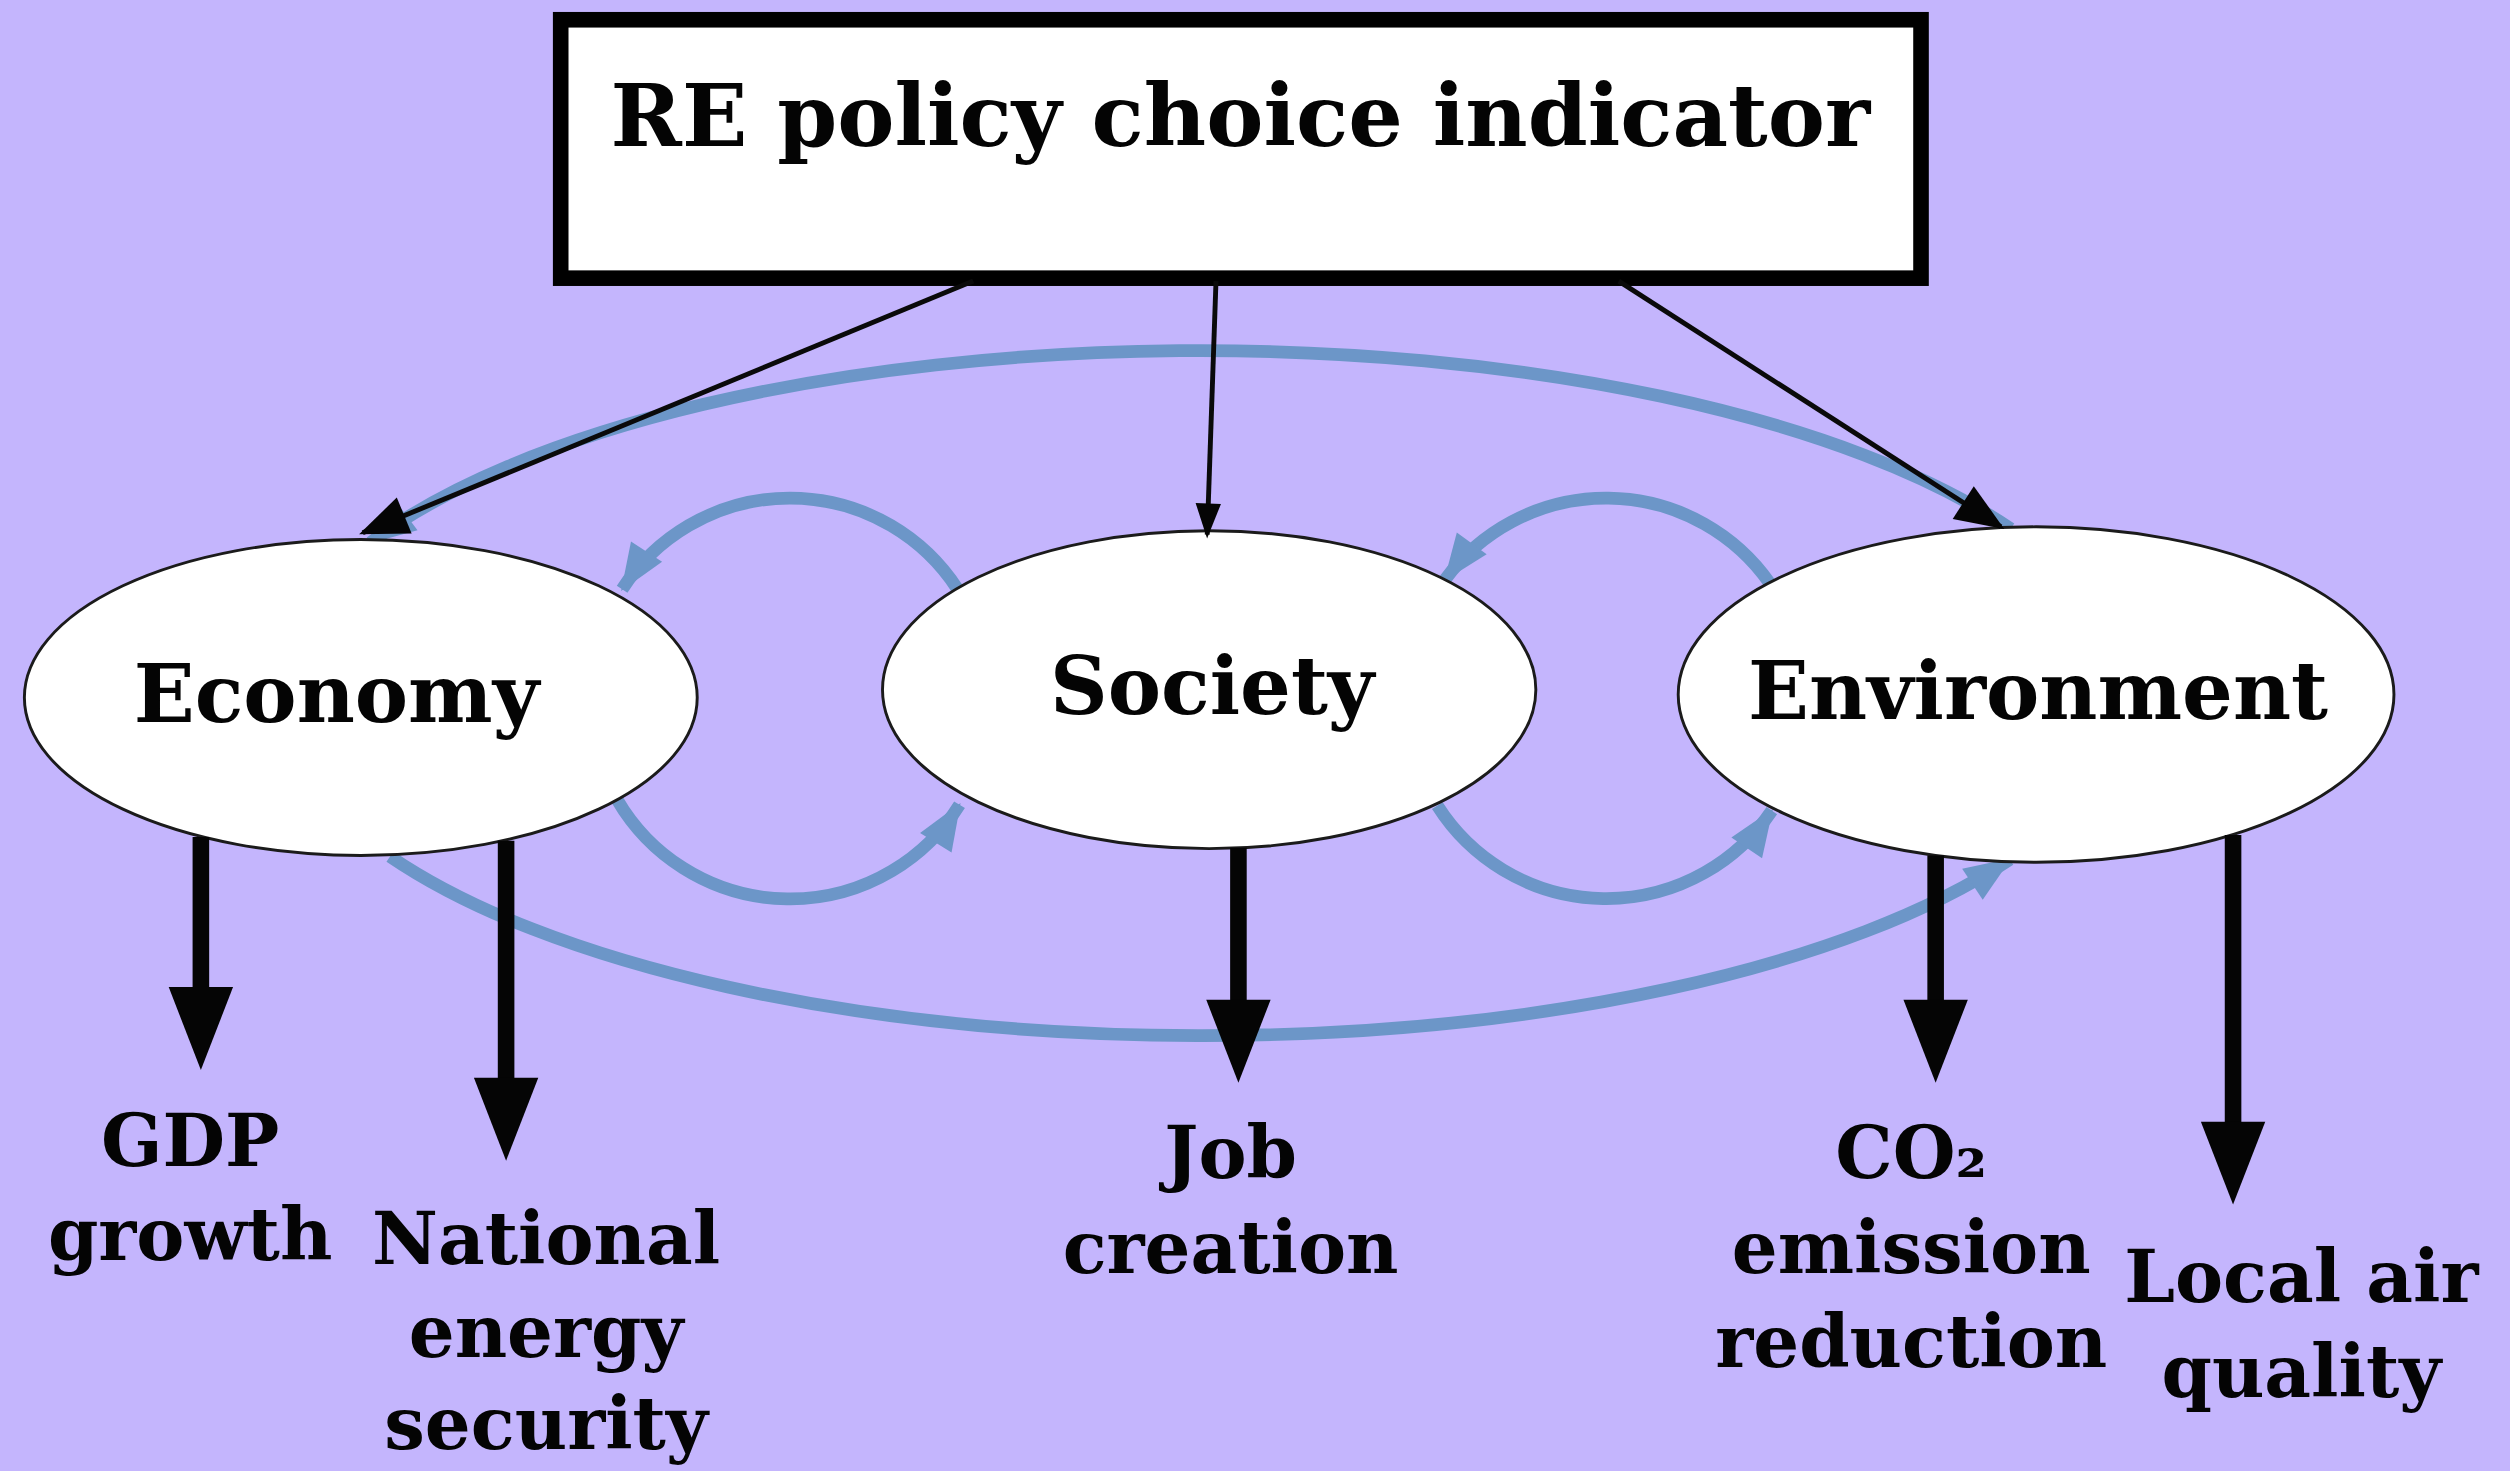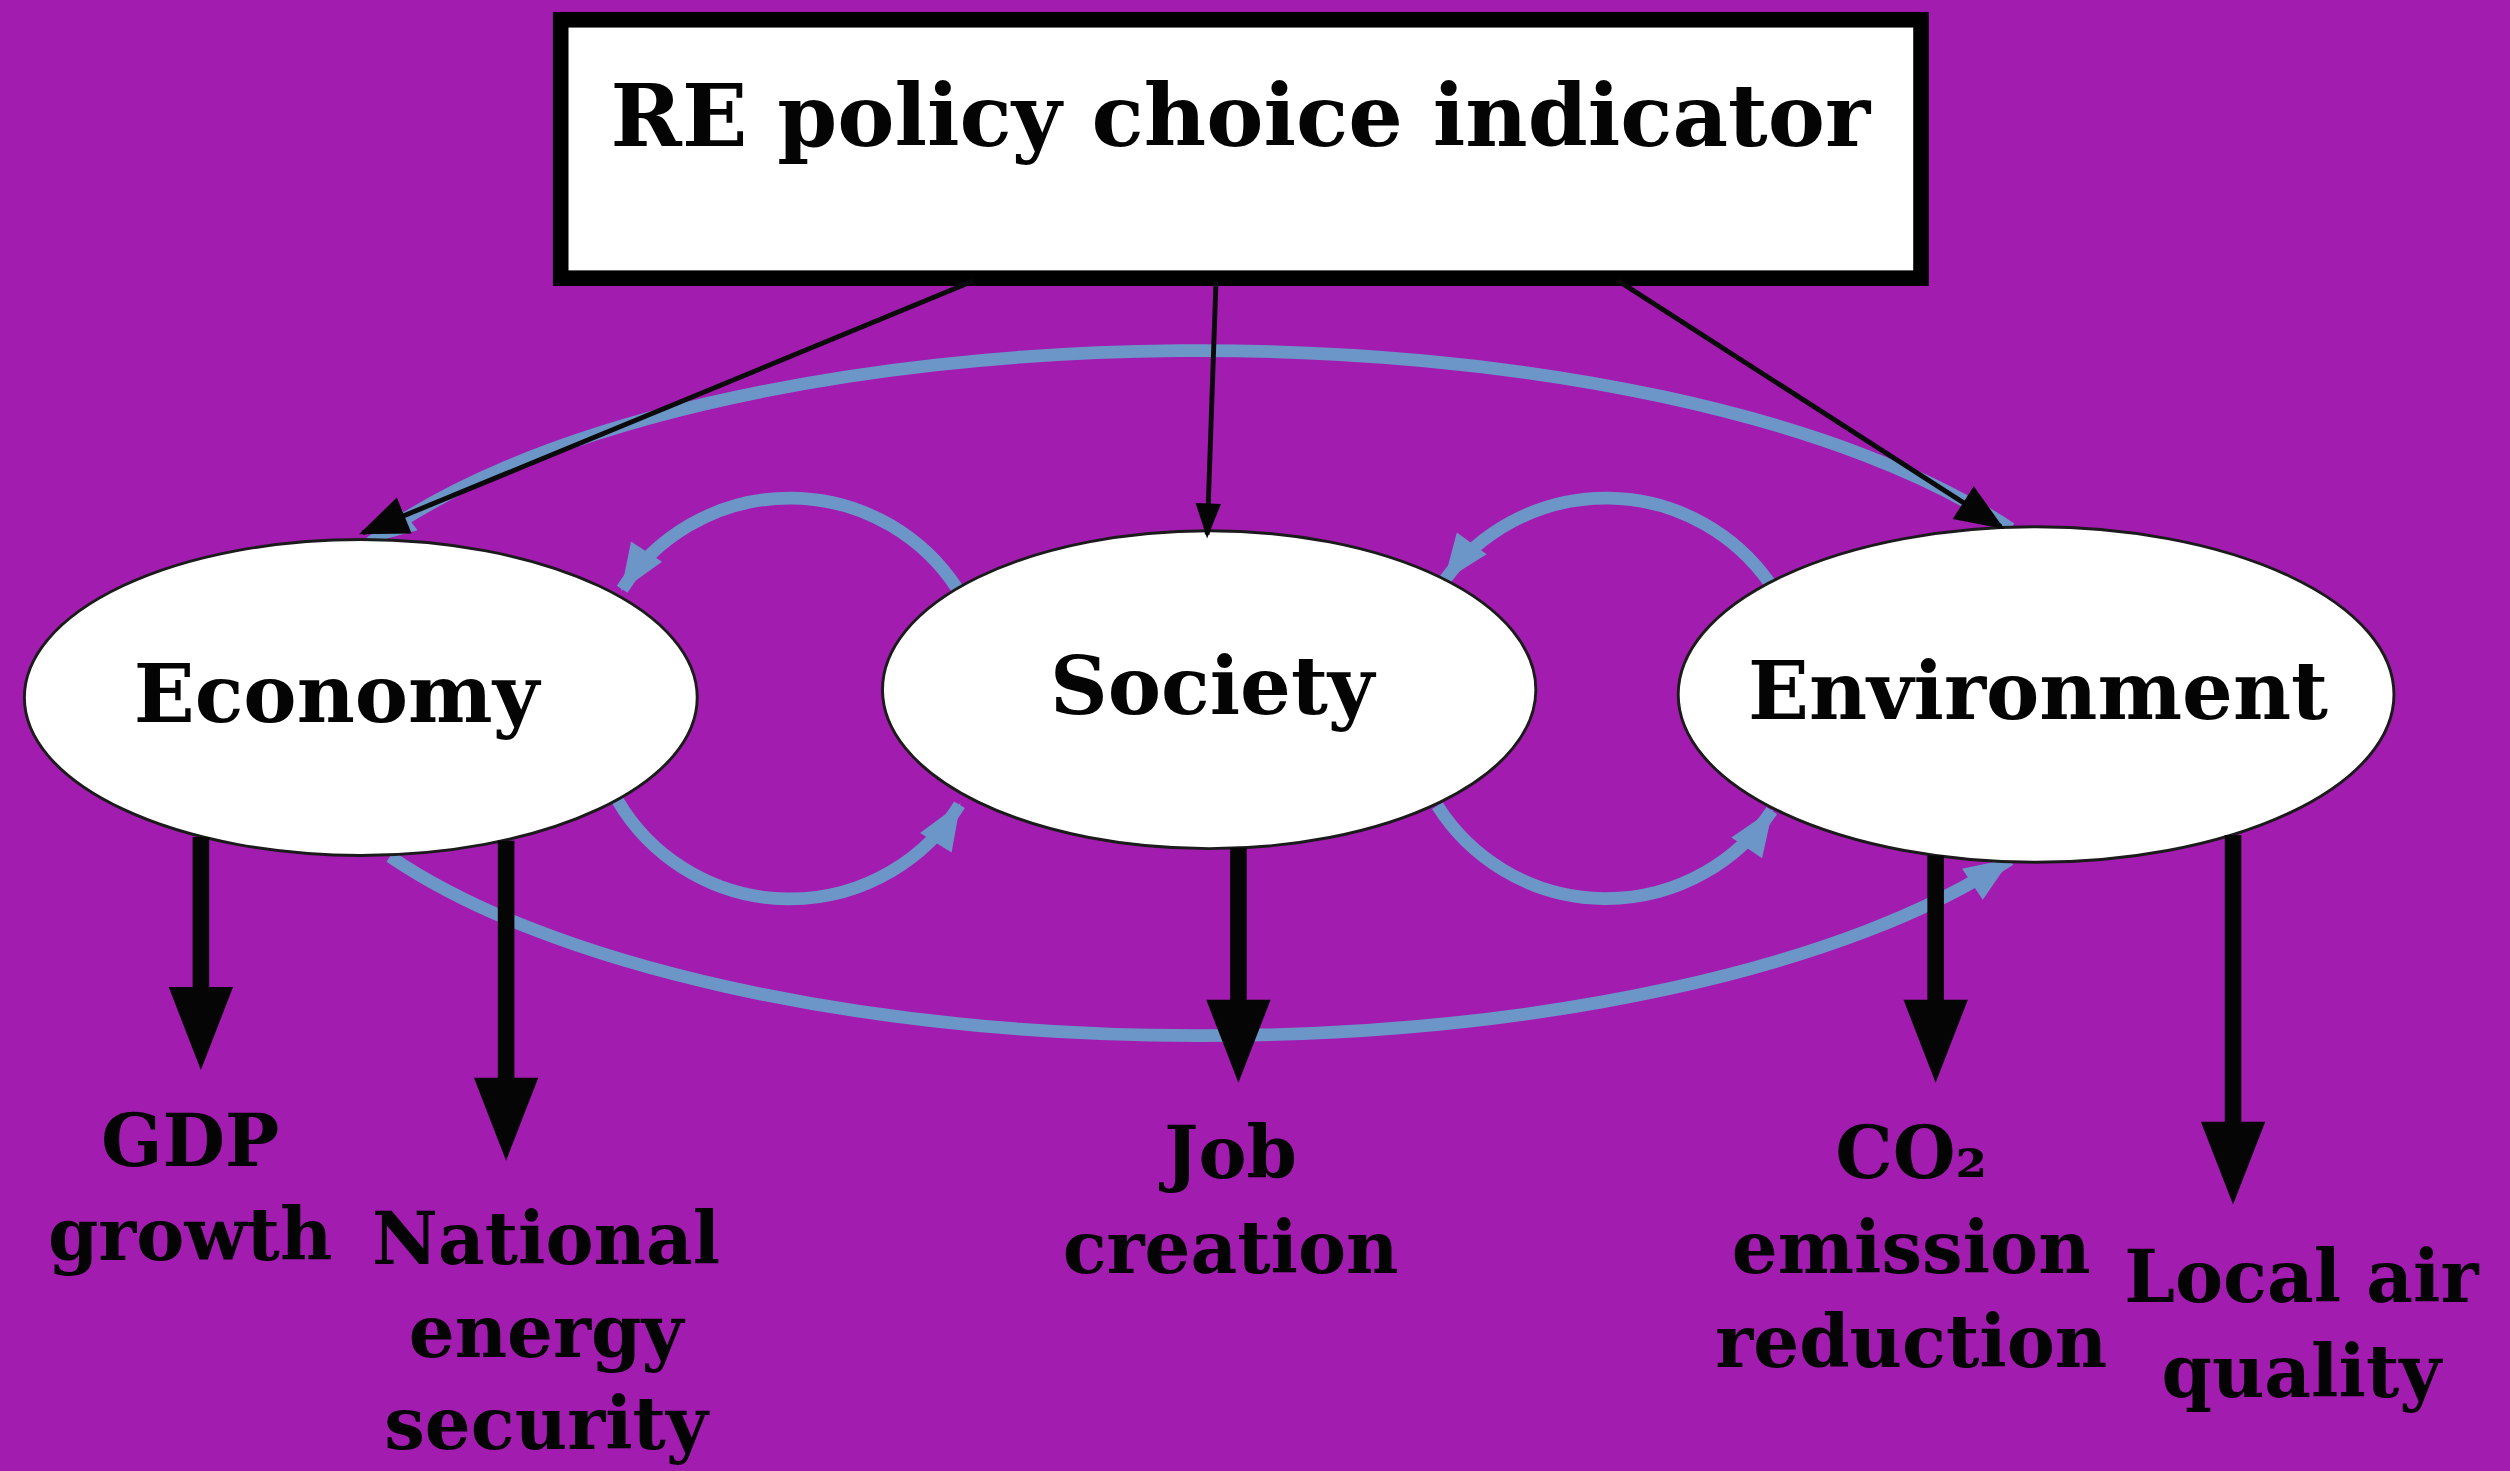--- a/index.html
+++ b/index.html
@@ -1,16 +1,16 @@
 <!DOCTYPE html>
 <html><head>
 <meta charset="utf-8">
 <style>
   html,body{margin:0;padding:0;background:#ffffff;}
-  .canvas{position:relative;width:2510px;height:1472px;background:#a21caf;overflow:hidden;}
+  .canvas{position:relative;width:2510px;height:1472px;background:#c4b5fd;overflow:hidden;}
   .canvas svg{position:absolute;inset:0;display:block;}
   .lbl{font-family:"DejaVu Serif","Liberation Serif",serif;font-weight:bold;fill:#040404;}
   .t-title{font-size:88px;}
   .t-node{font-size:82px;}
   .t-out{font-size:74px;}
   .thin-link{stroke:#0a0a0a;stroke-width:5;fill:none;}
   .thick-arrow{stroke:#050505;stroke-width:17;fill:none;}
   .head{fill:#050505;stroke:none;}
   .node-ellipse{fill:#ffffff;stroke:#1b1b1b;stroke-width:3;}
   .cycle-arc{fill:none;stroke-width:13;}

